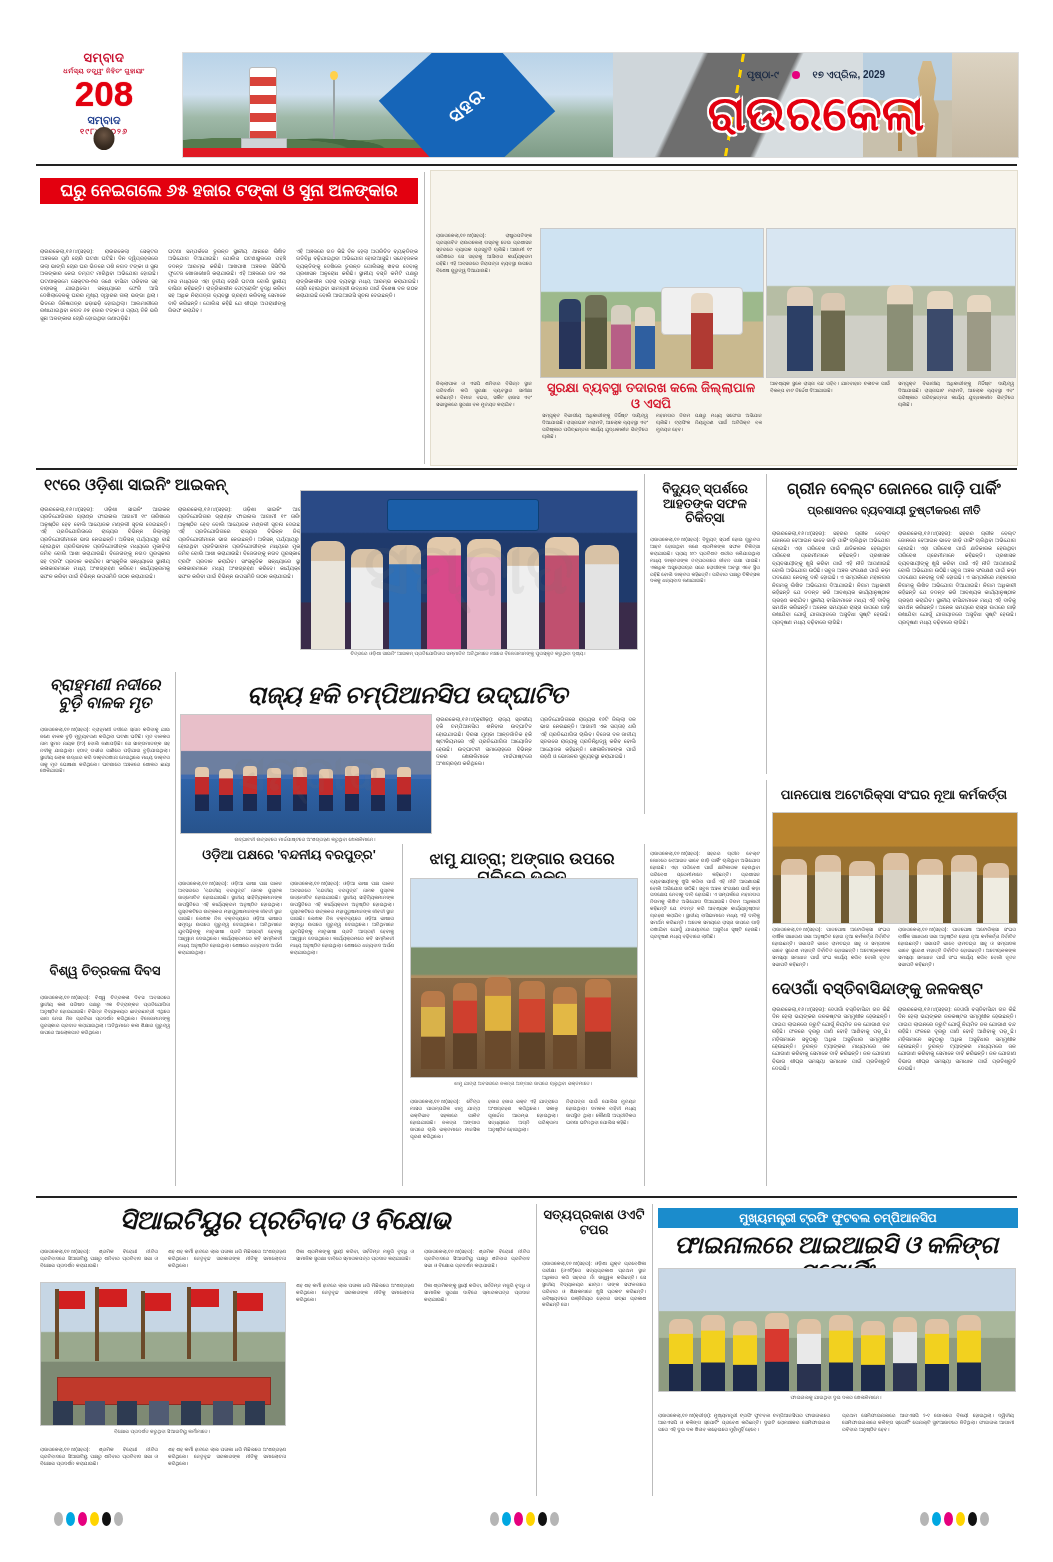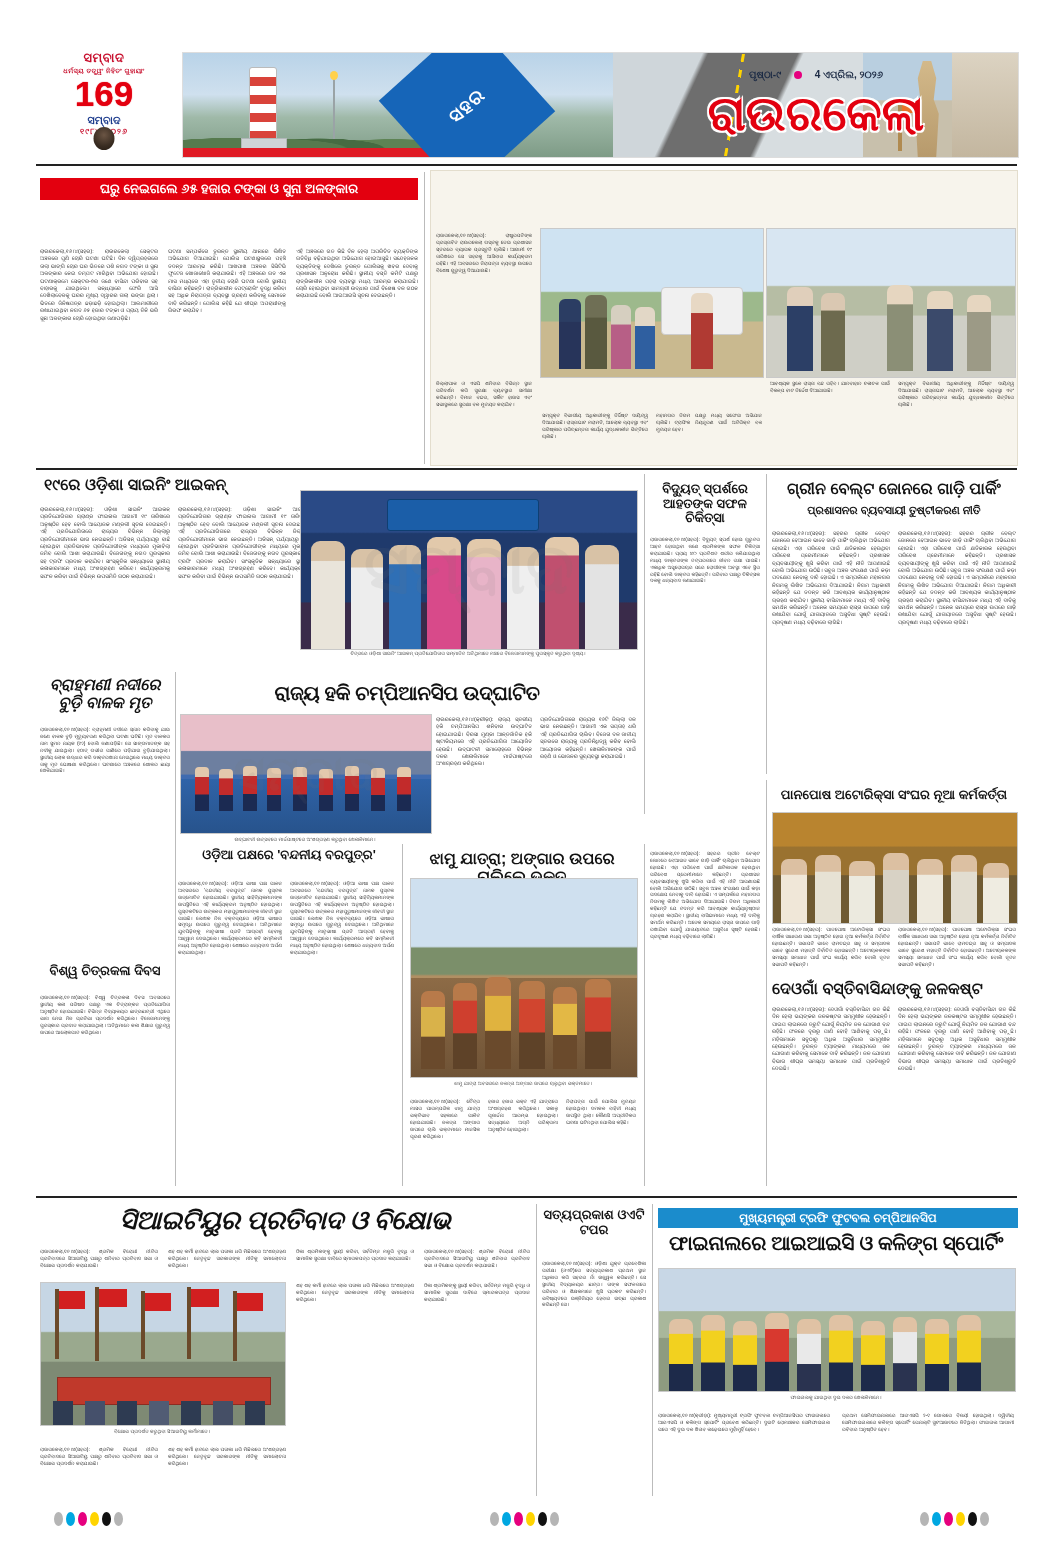--- a/index.html
+++ b/index.html
@@ -59,25 +59,25 @@
       font-size:10px;font-weight:bold;color:#1b2a44;}
   .issue-dot{display:inline-block;width:8px;height:8px;border-radius:50%;background:#e6007e;margin:0 10px;vertical-align:middle;}
 
   
   .hr{position:absolute;background:#222;}
   .vr{position:absolute;background:#bbb;width:1px;}
 
   
   .hl{font-weight:bold;color:#111;line-height:1.12;}
   .hl-xl{font-size:26px;}
-  .hl-lg{font-size:20px;}
+  .hl-lg{font-size:24px;font-style:italic;}
   .hl-md{font-size:16px;}
   .hl-sm{font-size:13px;}
   .hl-xs{font-size:11px;}
-  .redbar{background:#e3000f;color:#fff;font-weight:bold;text-align:center;font-size:13px;padding:3px 2px;}
+  .redbar{background:#e3000f;color:#fff;font-weight:bold;text-align:center;font-size:17px;padding:3px 2px;}
   .bluebar{background:#1b8ccc;color:#fff;font-weight:bold;text-align:center;font-size:12px;padding:3px 2px;}
   .redcap{color:#d4162b;font-weight:bold;text-align:center;font-size:13px;line-height:1.22;}
   .caption{font-size:5px;line-height:6.6px;color:#333;text-align:justify;}
 
   
   .photo{position:absolute;overflow:hidden;border:1px solid #c9c9c9;background:#dfe3e6;}
   .ph-sky{position:absolute;inset:0;}
 
   
   .regmarks{position:absolute;display:flex;gap:3px;align-items:center;}
@@ -96,21 +96,21 @@
 <body>
 
 <div class="page">
 
   <div class="masthead">
 
     <div class="logo-block">
       <div class="logo-top">ସମ୍ବାଦ</div>
       <div class="logo-sub">ଧର୍ମସ୍ୟ ତତ୍ତ୍ୱଂ ନିହିତଂ ଗୁହାୟାଂ</div>
       <div class="logo-main">
-        <span>169</span>
+        <span>208</span>
         <span class="logo-portrait"></span>
       </div>
       <div class="logo-script">ସମ୍ବାଦ</div>
       <div class="logo-years">୧୯୮୪-୨୦୨୬</div>
     </div>
 
     <div class="banner">
       <div class="banner-photo"></div>
       <div class="banner-trees"></div>
       <div class="banner-tower"></div>
@@ -120,21 +120,21 @@
       <div class="banner-road"></div>
       <div class="banner-rightbuild"></div>
       <div class="banner-flags"></div>
       <div class="banner-statue"></div>
       <div class="ribbon">
         <span>ସହର</span>
       </div>
       <div class="issue-line">
         <span>ପୃଷ୍ଠା-୯</span>
         <span class="issue-dot"></span>
-        <span>4 ଏପ୍ରିଲ, ୨୦୨୬</span>
+        <span>୧୭ ଏପ୍ରିଲ, 2029</span>
       </div>
       <div class="paper-title">ରାଉରକେଲା</div>
     </div>
   </div>
 
   <div class="hr" style="left:36px;top:164px;width:981px;height:2px;"></div>
 
   <div style="position:absolute;left:40px;top:172px;width:378px;">
     <div class="redbar" style="margin-top:6px;">ଘରୁ ନେଇଗଲେ ୬୫ ହଜାର ଟଙ୍କା ଓ ସୁନା ଅଳଙ୍କାର</div>
   </div>
@@ -162,20 +162,21 @@
 
   <div class="photo" style="left:766px;top:228px;width:248px;height:148px;">
     <div class="ph-sky" style="background:linear-gradient(to bottom,#d8e6f2 0 38%,#b6bda4 39% 58%,#cfcfc6 59% 100%);"></div>
     <div style="position:absolute;left:20px;bottom:6px;width:26px;height:84px;background:linear-gradient(to bottom,#e0cfbb 0 22%,#2c3f66 23% 100%);border-radius:7px 7px 0 0;"></div>
     <div style="position:absolute;left:54px;bottom:6px;width:24px;height:78px;background:linear-gradient(to bottom,#dac8b2 0 22%,#6d6a4e 23% 100%);border-radius:7px 7px 0 0;"></div>
     <div style="position:absolute;left:120px;bottom:6px;width:26px;height:86px;background:linear-gradient(to bottom,#e6d6c0 0 22%,#8b8f76 23% 100%);border-radius:7px 7px 0 0;"></div>
     <div style="position:absolute;left:160px;bottom:6px;width:26px;height:80px;background:linear-gradient(to bottom,#e6d6c0 0 22%,#3b4a6b 23% 100%);border-radius:7px 7px 0 0;"></div>
     <div style="position:absolute;left:200px;bottom:6px;width:24px;height:76px;background:linear-gradient(to bottom,#e6d6c0 0 22%,#9c9a86 23% 100%);border-radius:7px 7px 0 0;"></div>
   </div>
 
+  <div class="redcap" style="position:absolute;left:542px;top:380px;width:218px;">ସୁରକ୍ଷା ବ୍ୟବସ୍ଥା ତଦାରଖ କଲେ ଜିଲ୍ଲାପାଳ ଓ ଏସପି</div>
 
   <div class="body-col tiny" style="position:absolute;left:436px;top:380px;width:96px;height:76px;overflow:hidden;">ଜିଲ୍ଲାପାଳ ଓ ଏସପି ଶନିବାର ବିଭିନ୍ନ ସ୍ଥାନ ପରିଦର୍ଶନ କରି ସୁରକ୍ଷା ବ୍ୟବସ୍ଥାର ସମୀକ୍ଷା କରିଛନ୍ତି। ବିମାନ ବନ୍ଦର, ସର୍କିଟ ହାଉସ ଏବଂ ସଭାସ୍ଥଳରେ ସୁରକ୍ଷା ବଳ ମୁତୟନ କରାଯିବ।</div>
   <div class="body-col tiny" style="position:absolute;left:542px;top:412px;width:106px;height:48px;overflow:hidden;">ସମ୍ପୃକ୍ତ ବିଭାଗୀୟ ଅଧିକାରୀଙ୍କୁ ନିର୍ଦ୍ଦିଷ୍ଟ ଦାୟିତ୍ୱ ଦିଆଯାଇଛି। ରାସ୍ତାଘାଟ ମରାମତି, ଆଲୋକ ବ୍ୟବସ୍ଥା ଏବଂ ପରିଷ୍କାର ପରିଚ୍ଛନ୍ନତା କାର୍ଯ୍ୟ ଯୁଦ୍ଧକାଳୀନ ଭିତ୍ତିରେ ଚାଲିଛି।</div>
   <div class="body-col tiny" style="position:absolute;left:656px;top:412px;width:106px;height:48px;overflow:hidden;">ମହାନଗର ନିଗମ ପକ୍ଷରୁ ମଧ୍ୟ ସଫେଇ ଅଭିଯାନ ଚାଲିଛି। ଟ୍ରାଫିକ ନିୟନ୍ତ୍ରଣ ପାଇଁ ଅତିରିକ୍ତ ବଳ ମୁତୟନ ହେବ।</div>
   <div class="body-col tiny" style="position:absolute;left:770px;top:380px;width:120px;height:80px;overflow:hidden;">ଆବଶ୍ୟକ ସ୍ଥଳେ ରାସ୍ତା ବନ୍ଦ ରହିବ। ଯାନବାହାନ ଚଳାଚଳ ପାଇଁ ବିକଳ୍ପ ବାଟ ନିର୍ଦ୍ଦେଶ ଦିଆଯାଇଛି।</div>
   <div class="body-col tiny" style="position:absolute;left:898px;top:380px;width:116px;height:80px;overflow:hidden;">ସମ୍ପୃକ୍ତ ବିଭାଗୀୟ ଅଧିକାରୀଙ୍କୁ ନିର୍ଦ୍ଦିଷ୍ଟ ଦାୟିତ୍ୱ ଦିଆଯାଇଛି। ରାସ୍ତାଘାଟ ମରାମତି, ଆଲୋକ ବ୍ୟବସ୍ଥା ଏବଂ ପରିଷ୍କାର ପରିଚ୍ଛନ୍ନତା କାର୍ଯ୍ୟ ଯୁଦ୍ଧକାଳୀନ ଭିତ୍ତିରେ ଚାଲିଛି।</div>
 
   <div class="hr" style="left:36px;top:468px;width:981px;height:1.5px;"></div>
 
   <div class="hl hl-md" style="position:absolute;left:44px;top:476px;width:270px;text-align:left;">୧୯ରେ ଓଡ଼ିଶା ସାଇନିଂ ଆଇକନ୍</div>

